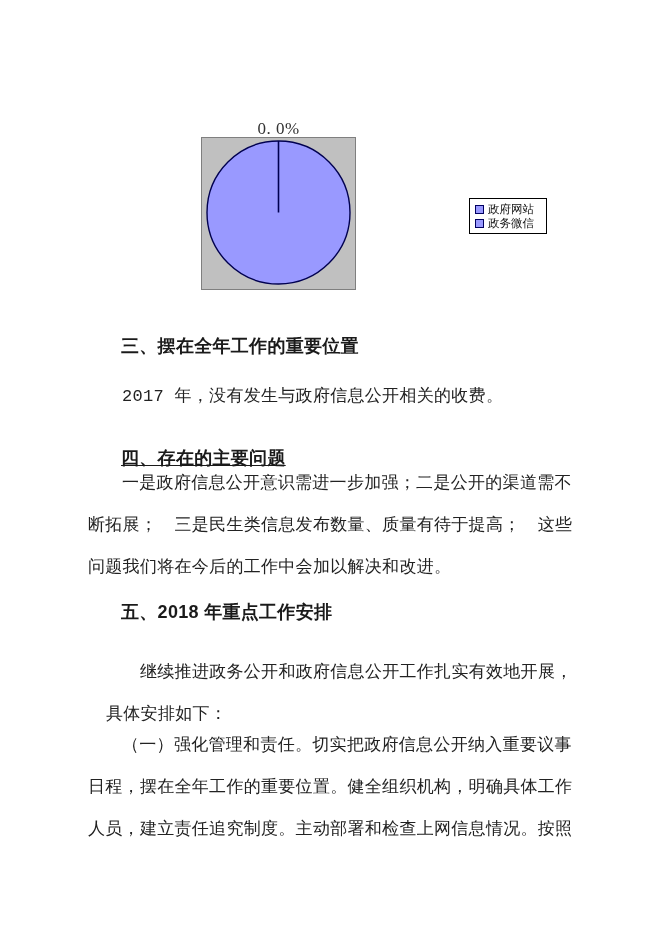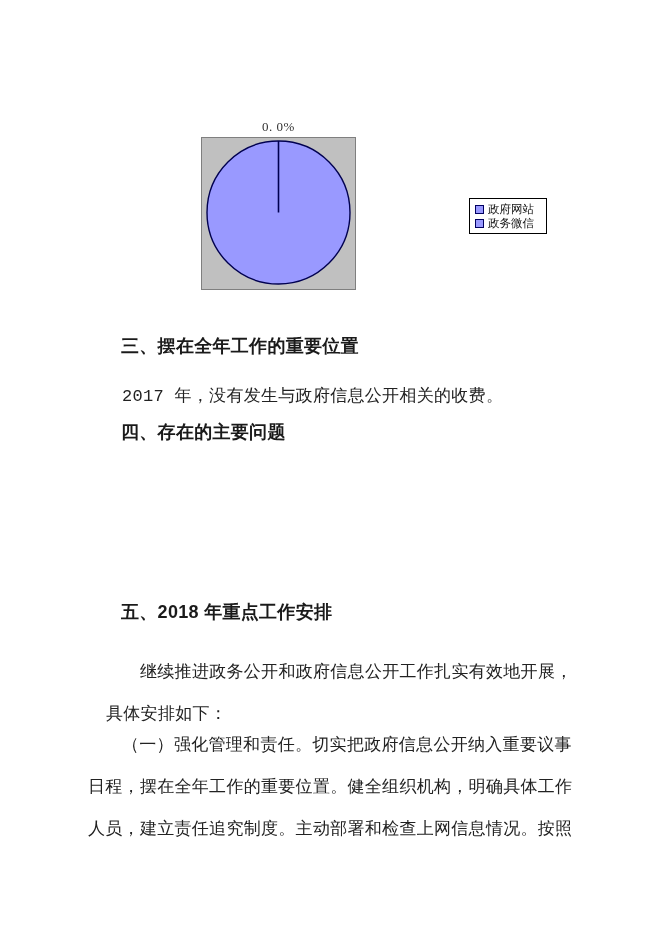--- a/index.html
+++ b/index.html
@@ -17,21 +17,21 @@
     position: absolute;
     left: 0; top: 118px;
     width: 662px; height: 182px;
     overflow: hidden;
   }
   .pie-label {
     position: absolute;
     left: 201px; width: 155px;
     text-align: center;
     font-family: "Liberation Serif", serif;
-    font-size: 13px;
+    font-size: 17px;
     color: #333333;
     letter-spacing: 0.5px;
   }
   .pie-label.top { top: 1px; }
   .pie-label.bottom { top: 174px; margin-top: 31px; }
   .plot-area {
     position: absolute;
     left: 201px; top: 19px;
     width: 155px; height: 153px;
     background: #c0c0c0;
@@ -79,21 +79,21 @@
     font-family: Liberation Mono, monospace;
     font-size: 17px;
     letter-spacing: 0.3px;
     color: #222222;
     line-height: 42px;
     white-space: pre;
     text-indent: 34px;
   }
   .h-3 { top: 335px; }
   .p-3 { top: 376px; }
-  .h-4 { top: 421px; }
+  .h-4 { top: 447px; text-decoration: underline; }
   .p-4 { top: 463px; }
   .h-5 { top: 601px; }
   .p-5a { top: 652px; margin-left: 18px; }
   .p-5b { top: 725px; }
 </style>
 </head>
 <body>
 
 <div class="page">
 
@@ -118,20 +118,23 @@
         <span class="legend-marker" style="background: rgb(153, 153, 255); border-color: rgb(0, 0, 96);"></span>
         <span>政务微信</span>
       </div>
     </div>
   </div>
 
   <div class="doc-heading h-3">三、摆在全年工作的重要位置</div>
   <div class="doc-para p-3">2017 年，没有发生与政府信息公开相关的收费。</div>
 
   <div class="doc-heading h-4">四、存在的主要问题</div>
+  <div class="doc-para p-4">一是政府信息公开意识需进一步加强；二是公开的渠道需不
+断拓展；　三是民生类信息发布数量、质量有待于提高；　这些
+问题我们将在今后的工作中会加以解决和改进。</div>
 
   <div class="doc-heading h-5">五、2018 年重点工作安排</div>
   <div class="doc-para p-5a">继续推进政务公开和政府信息公开工作扎实有效地开展，
 具体安排如下：</div>
   <div class="doc-para p-5b">（一）强化管理和责任。切实把政府信息公开纳入重要议事
 日程，摆在全年工作的重要位置。健全组织机构，明确具体工作
 人员，建立责任追究制度。主动部署和检查上网信息情况。按照</div>
 
 </div>
 

